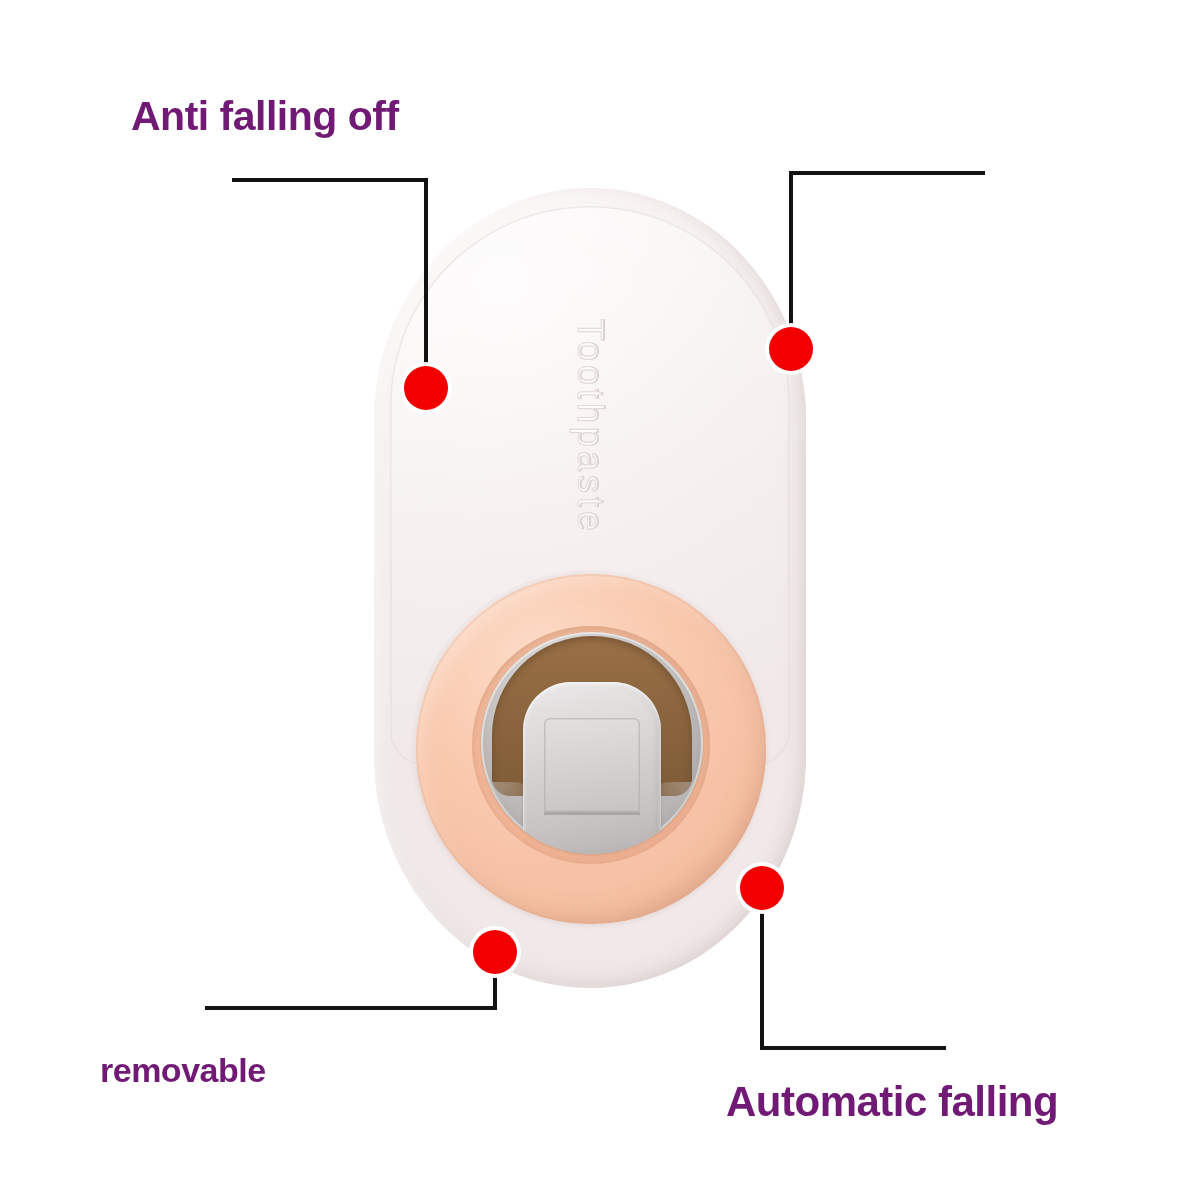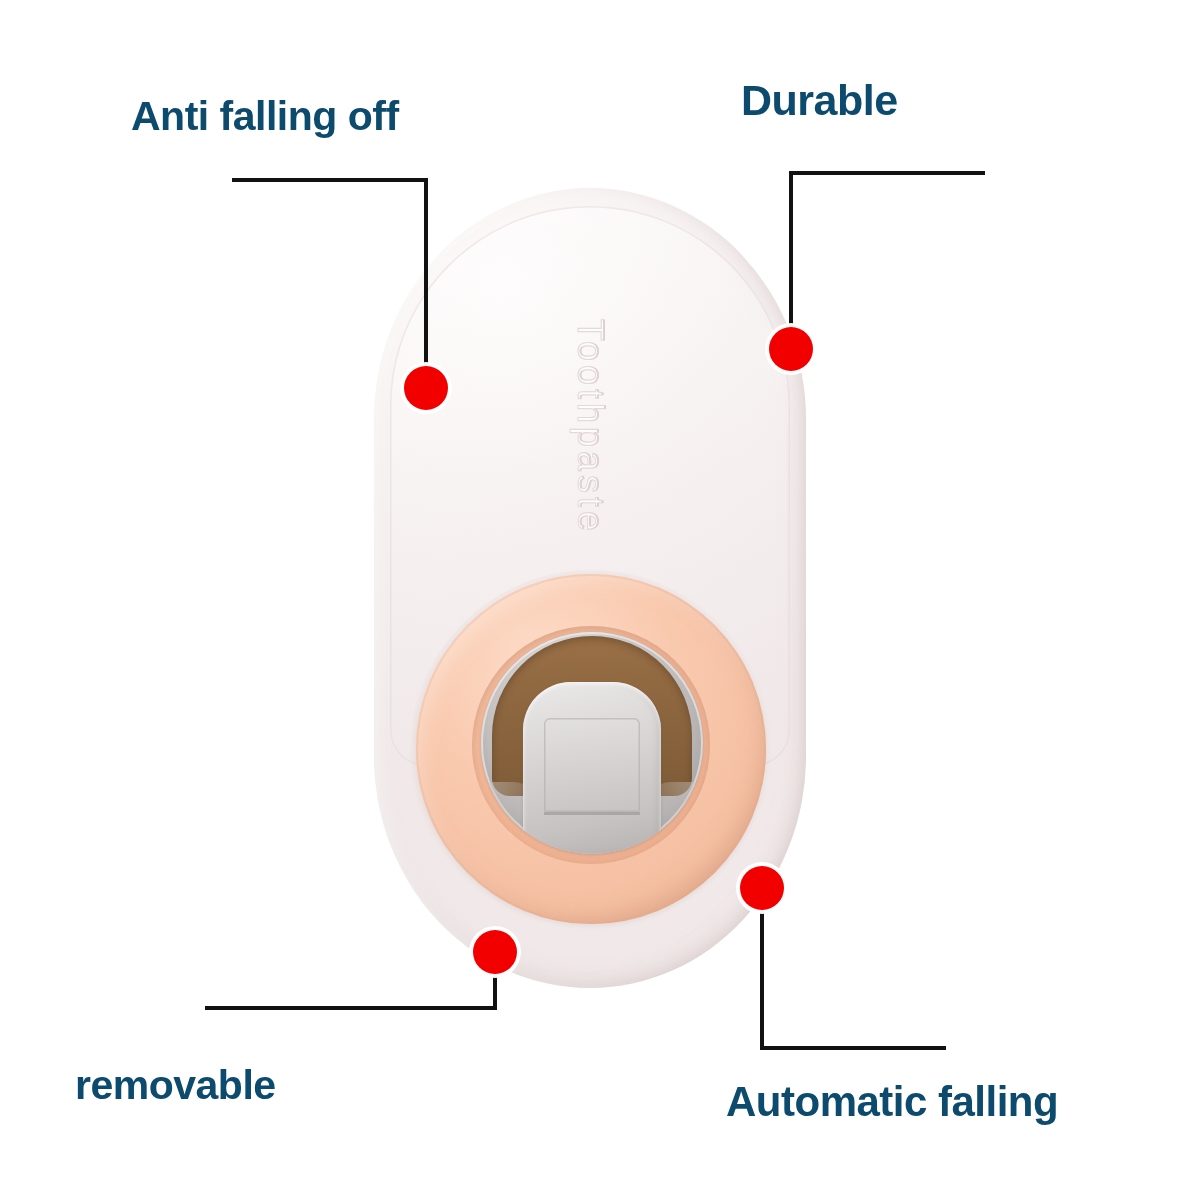--- a/index.html
+++ b/index.html
@@ -17,39 +17,38 @@
     height: 1200px;
     background: #ffffff;
     overflow: hidden;
   }
 
   
   .callout-label {
     position: absolute;
     font-family: "Liberation Sans", sans-serif;
     font-weight: bold;
-    color: #0c4a6e;
+    color: #701a75;
     white-space: nowrap;
     letter-spacing: -0.5px;
   }
   #label-anti-falling-off {
     left: 131px;
     top: 93px;
     font-size: 41px;
   }
   #label-durable {
     left: 741px;
     top: 76px;
     font-size: 43px;
   }
   #label-removable {
-    left: 75px;
+    left: 100px;
     top: 1051px;
-    font-size: 41px;
-    margin-top: 11px;
+    font-size: 34px;
   }
   #label-automatic-extruder {
     left: 726px;
     top: 1078px;
     font-size: 42px;
   }
 
   
   .connector-line {
     position: absolute;
@@ -273,21 +272,20 @@
   </div>
 
   <div class="connector-line connector-h" id="connector-anti-h"></div>
   <div class="connector-line connector-v" id="connector-anti-v"></div>
   <div class="marker-dot" id="dot-anti-falling-off"></div>
   <div class="callout-label" id="label-anti-falling-off">Anti falling off</div>
 
   <div class="connector-line connector-h" id="connector-durable-h"></div>
   <div class="connector-line connector-v" id="connector-durable-v"></div>
   <div class="marker-dot" id="dot-durable"></div>
-  <div class="callout-label" id="label-durable">Durable</div>
 
   <div class="connector-line connector-v" id="connector-removable-v"></div>
   <div class="connector-line connector-h" id="connector-removable-h"></div>
   <div class="marker-dot" id="dot-removable"></div>
   <div class="callout-label" id="label-removable">removable</div>
 
   <div class="connector-line connector-v" id="connector-extruder-v"></div>
   <div class="connector-line connector-h" id="connector-extruder-h"></div>
   <div class="marker-dot" id="dot-automatic-extruder"></div>
   <div class="callout-label" id="label-automatic-extruder">Automatic falling</div>

